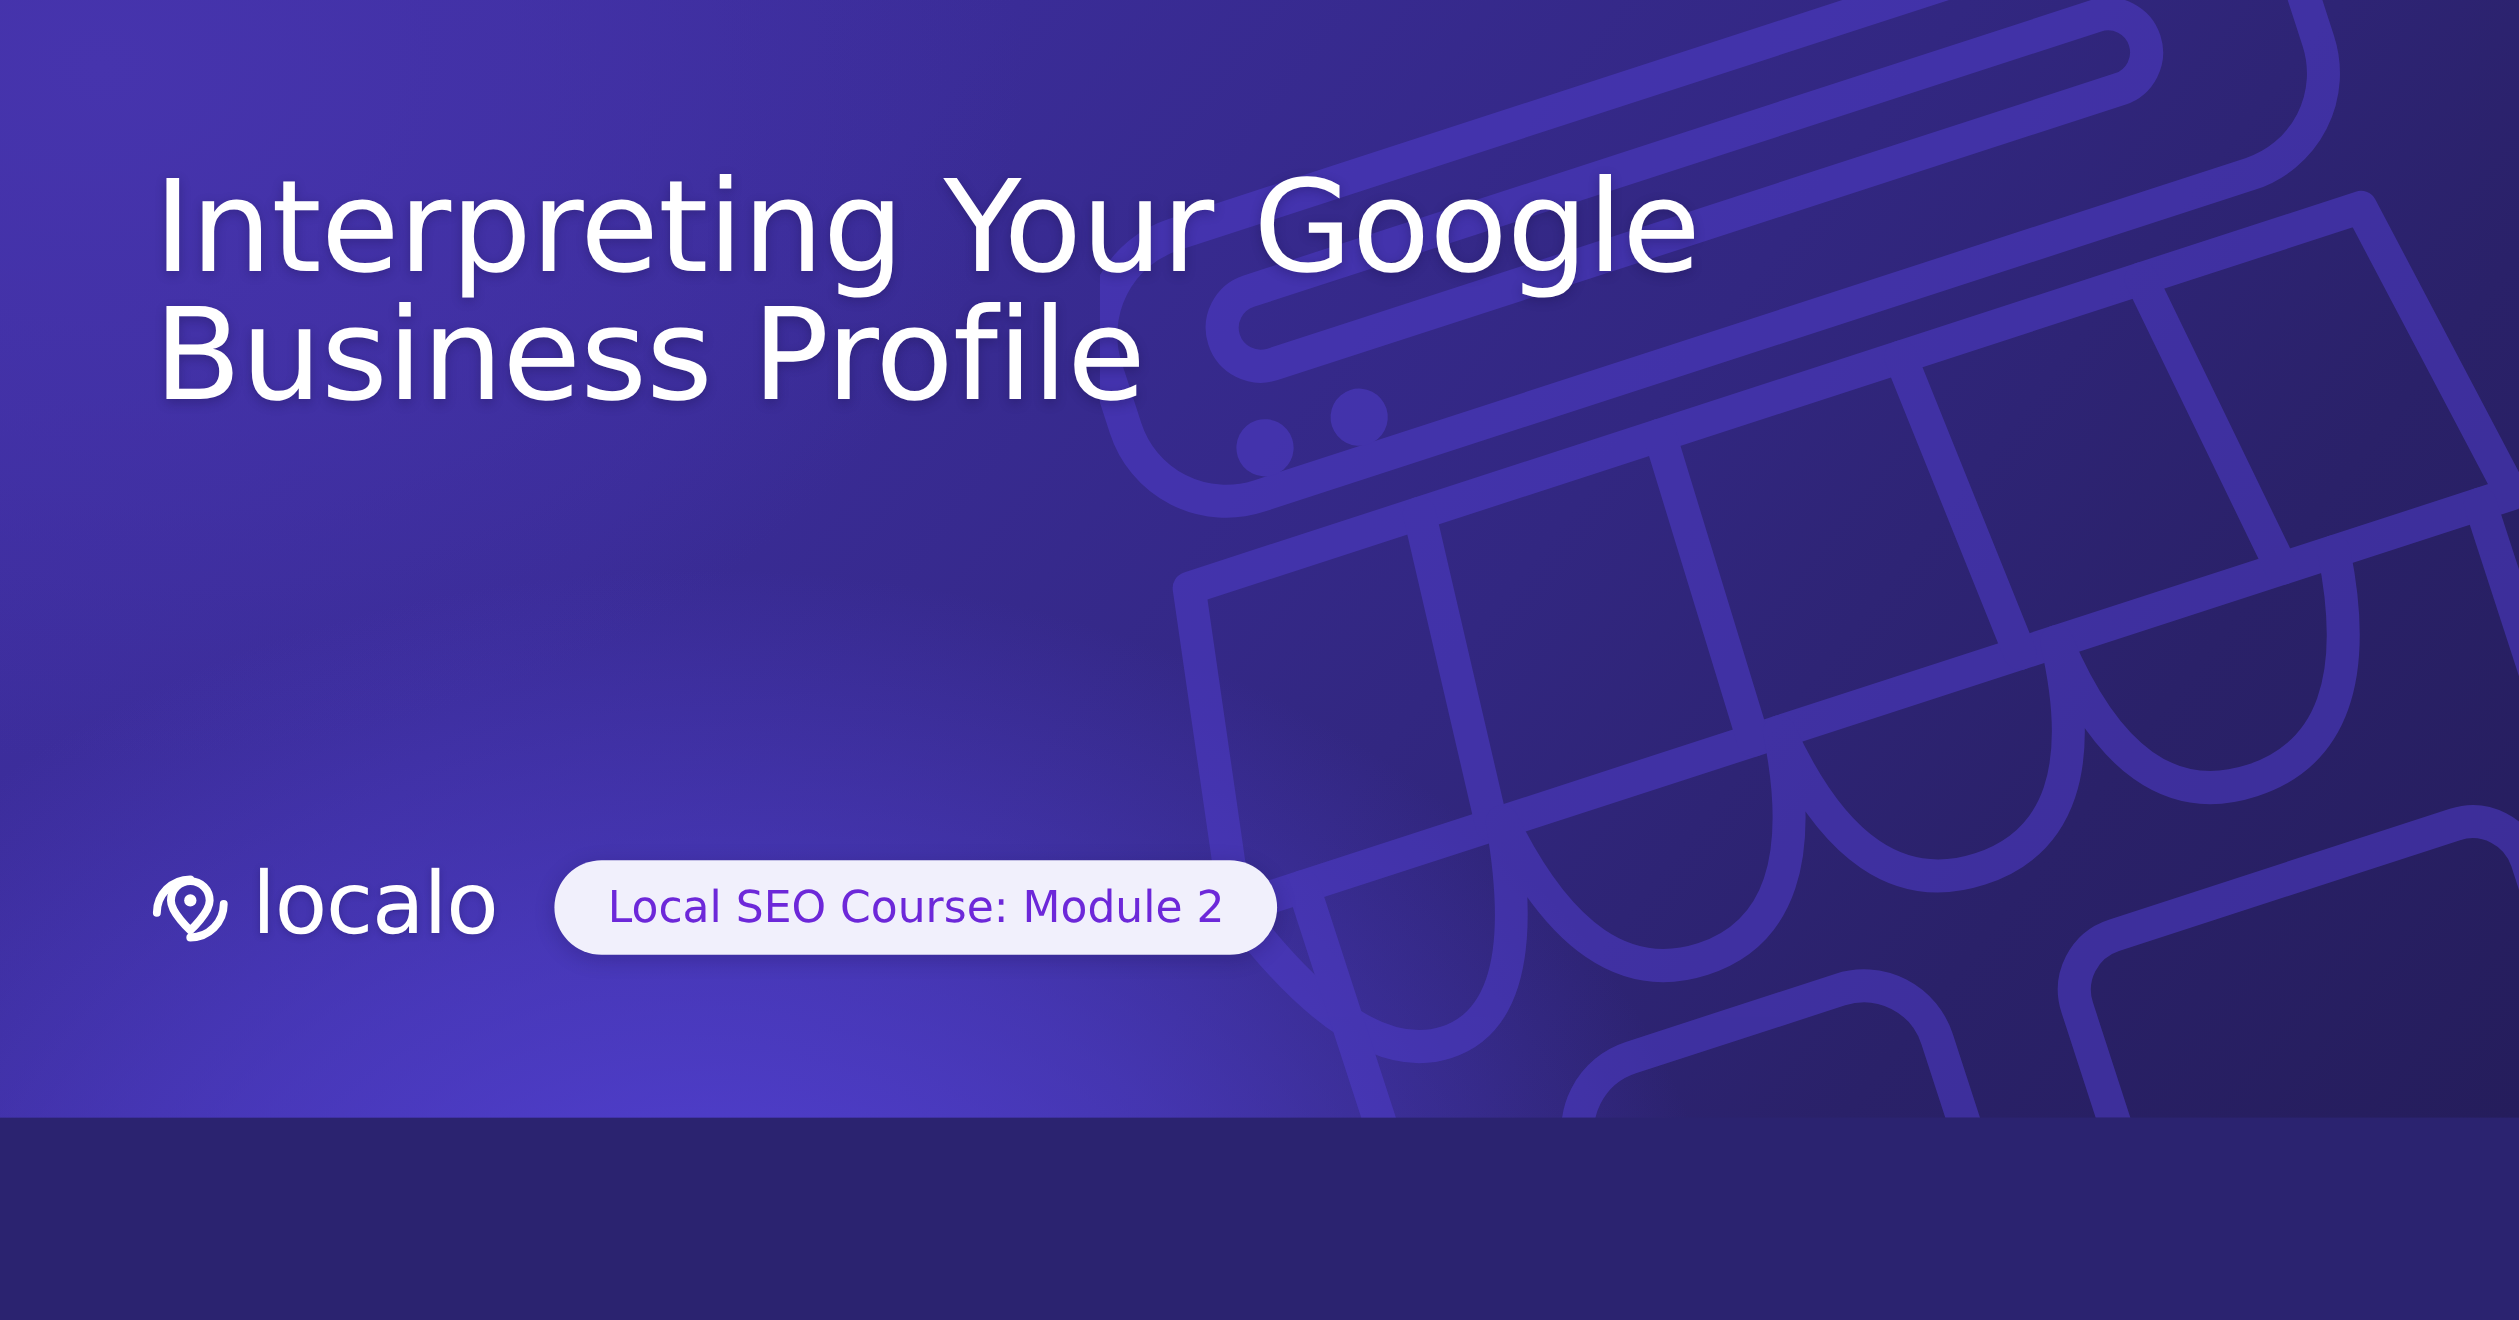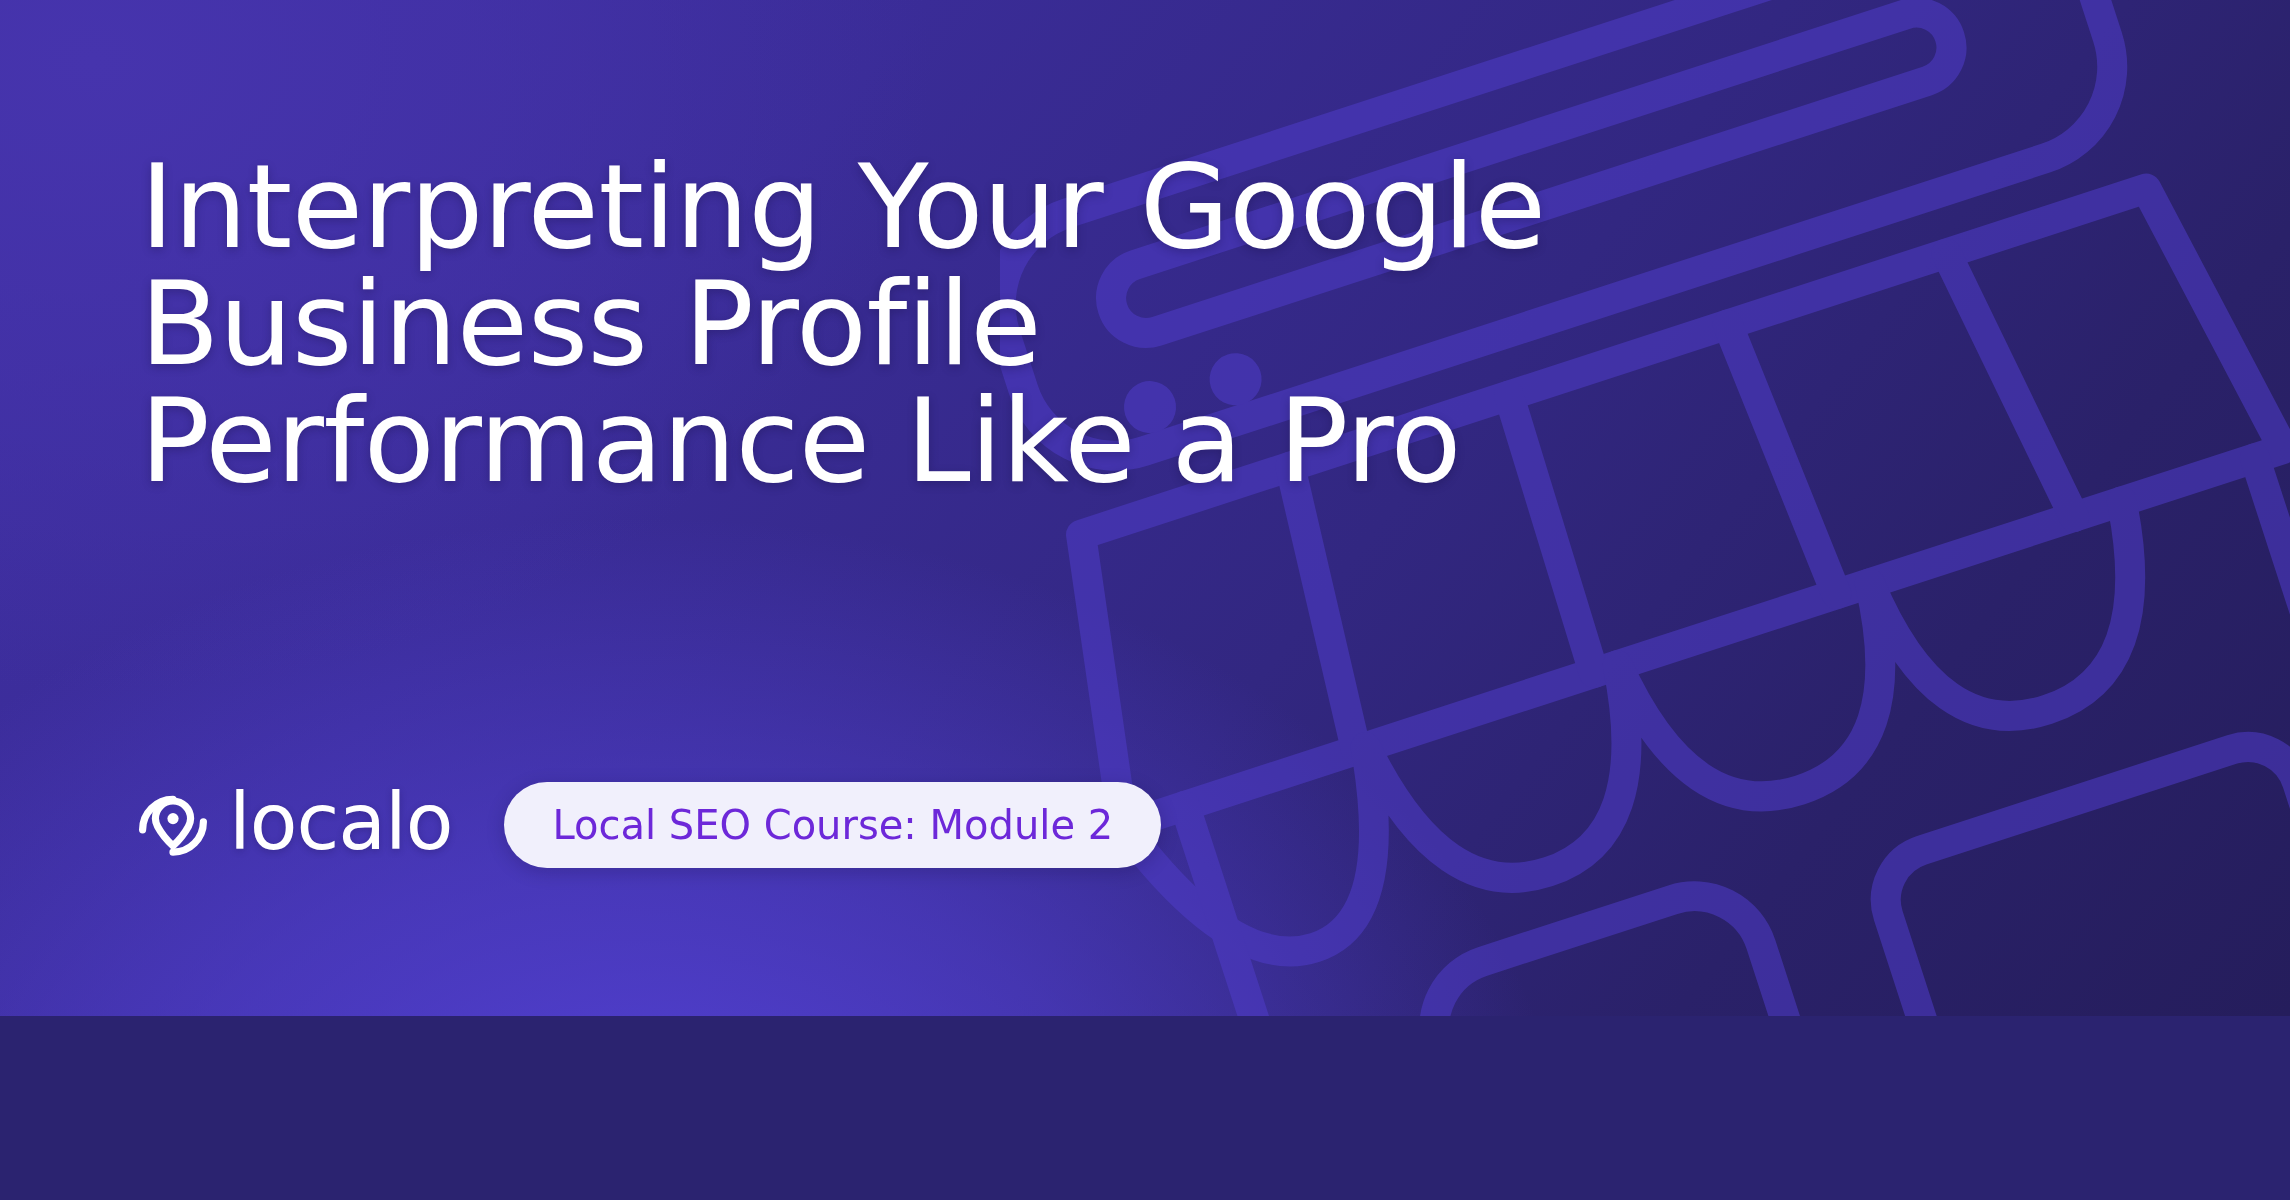--- a/index.html
+++ b/index.html
@@ -127,21 +127,20 @@
         <circle cx="615" cy="1205" r="28" fill="#4f3cc9" stroke="none"></circle>
 
         <rect x="800" y="960" width="430" height="360" rx="52"></rect>
       </g>
     </svg>
   </div>
 
   <h1 class="title">
     <span class="line">Interpreting Your Google</span>
     <span class="line">Business Profile</span>
-    <span class="line">Performance Like a Pro</span>
   </h1>
 
   <div class="footer-row">
 
     <div class="logo">
       <span>
         <svg class="logo-mark" viewBox="0 0 100 100" xmlns="http://www.w3.org/2000/svg" fill="none" stroke="#ffffff" stroke-width="9" stroke-linecap="round">
 
           <path d="M12 56 A38 38 0 0 1 50 18"></path>
           <path d="M88 46 A38 38 0 0 1 50 84"></path>

